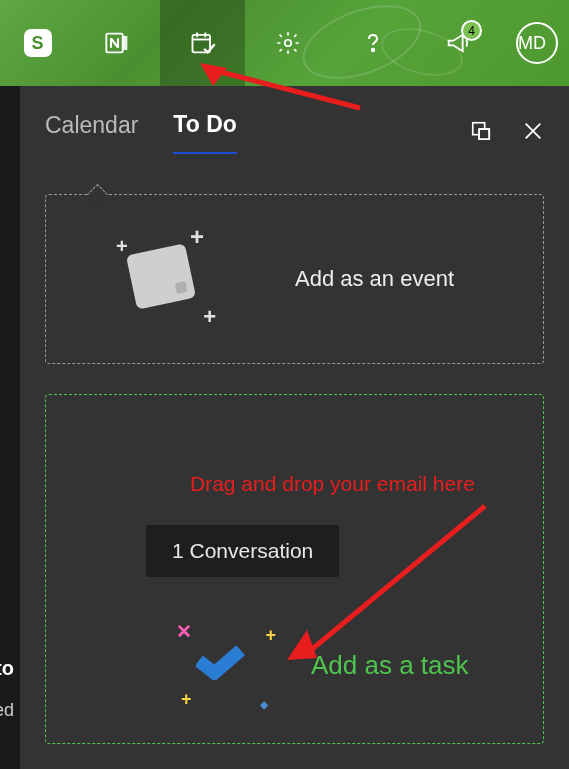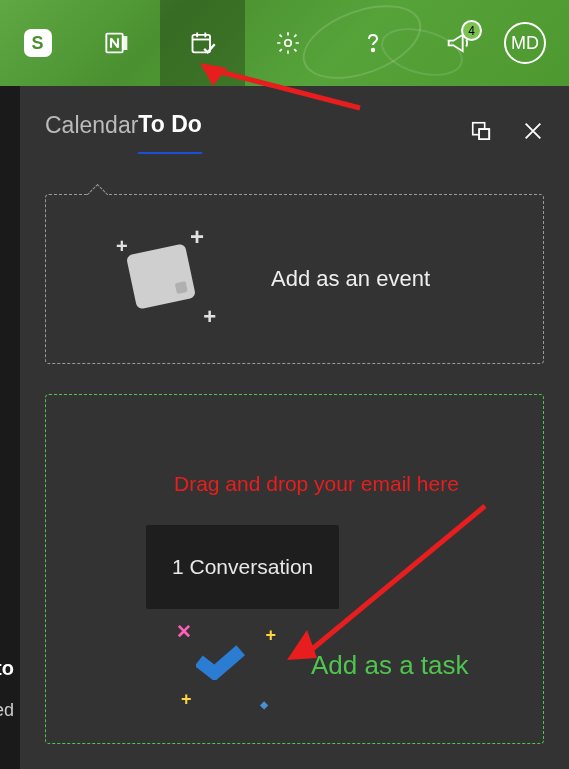--- a/index.html
+++ b/index.html
@@ -103,41 +103,41 @@
       font-weight: 500;
     }
     
     .avatar {
       width: 42px;
       height: 42px;
       border: 2px solid #fff;
       border-radius: 50%;
       display: flex;
       align-items: center;
-      justify-content: center;
       color: #fff;
       font-size: 18px;
-      margin-left: 4px;
+      margin-left: 16px;
       margin-right: 10px;
     }
     
     
     .panel {
       position: absolute;
       top: 86px;
       left: 20px;
       right: 0;
       bottom: 0;
       background: #333333;
       padding: 25px 25px 0 25px;
     }
     
     .panel-header {
       display: flex;
       align-items: center;
+      gap: 35px;
     }
     
     .tab {
       color: #bbb;
       font-size: 23px;
       font-weight: 400;
       padding-bottom: 14px;
       cursor: pointer;
     }
     .tab.active {
@@ -222,39 +222,40 @@
       font-size: 20px;
       font-weight: bold;
     }
     .spark.s1 { top: 8px; left: 5px; }
     .spark.s2 { top: -4px; right: 12px; font-size: 24px; }
     .spark.s3 { bottom: 2px; right: 0px; font-size: 22px; }
     
     .event-label {
       color: #eee;
       font-size: 22px;
+      margin-left: 24px;
     }
     
     
     .task-zone {
       margin-top: 30px;
       border: 1px dashed #4ec54e;
       border-radius: 4px;
       height: 350px;
       position: relative;
       padding: 20px;
     }
     
     .conv-chip {
       position: absolute;
       top: 130px;
       left: 100px;
       background: #1e1e1e;
       color: #e8e8e8;
-      padding: 30px 26px;
+      padding: 14px 26px;
       font-size: 21px;
       border-radius: 2px;
     }
     
     .task-illus {
       position: absolute;
       top: 225px;
       left: 130px;
       width: 110px;
       height: 90px;
@@ -427,18 +428,18 @@
 <svg class="arrow-svg" style="top:60px; left:185px;" width="190" height="60" viewBox="0 0 190 60">
   <defs>
     <marker id="ah1" markerWidth="12" markerHeight="12" refX="2" refY="5" orient="auto">
       <path d="M0 0 L12 5 L0 10 Z" fill="#e81e1e"></path>
     </marker>
   </defs>
   <line x1="175" y1="48" x2="28" y2="10" stroke="#e81e1e" stroke-width="5"></line>
   <path d="M15 3 L42 8 L28 26 Z" fill="#e81e1e"></path>
 </svg>
 
-<div class="anno-text" style="top:472px; left:174px;">Drag and drop your email here</div>
+<div class="anno-text" style="top:472px; left:190px;">Drag and drop your email here</div>
 
 <svg class="arrow-svg" style="top:500px; left:275px;" width="230" height="180" viewBox="0 0 230 180">
   <line x1="210" y1="6" x2="30" y2="155" stroke="#e81e1e" stroke-width="5"></line>
   <path d="M12 160 L42 158 L32 130 Z" fill="#e81e1e"></path>
 </svg>
 
 </body></html>

